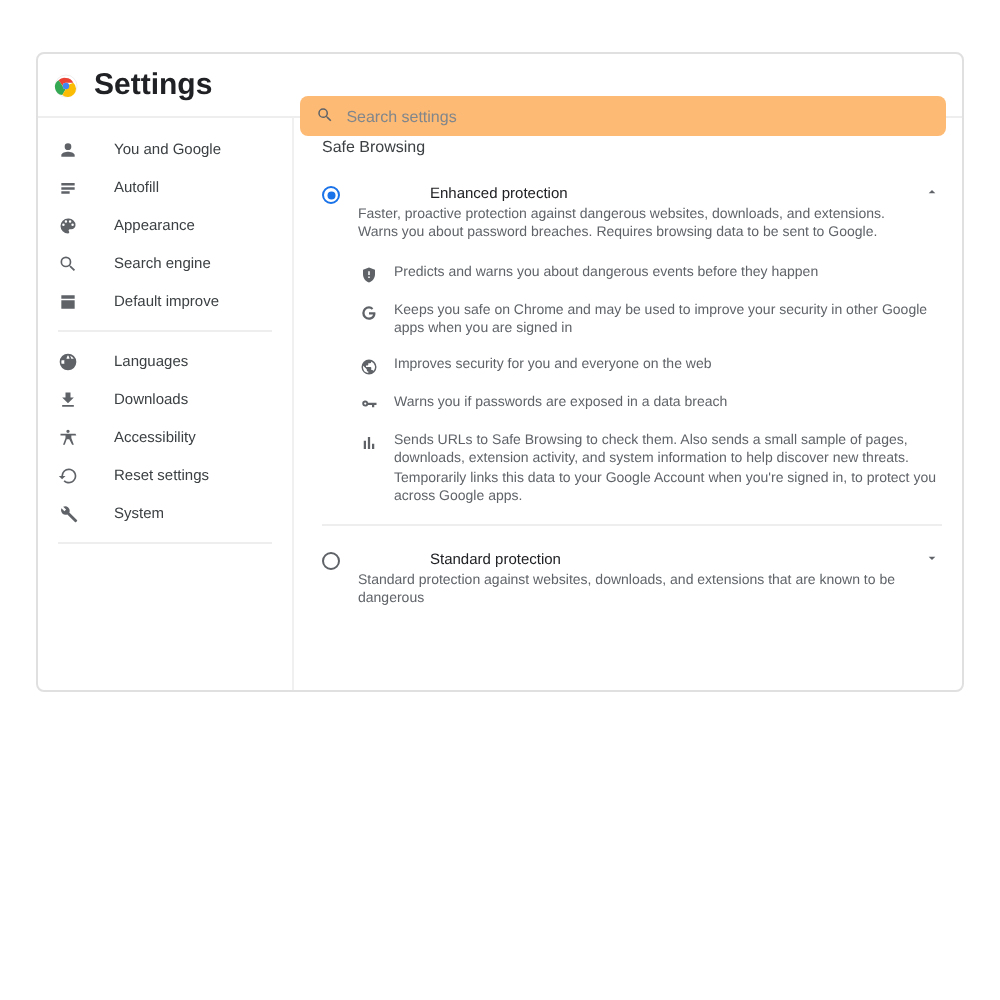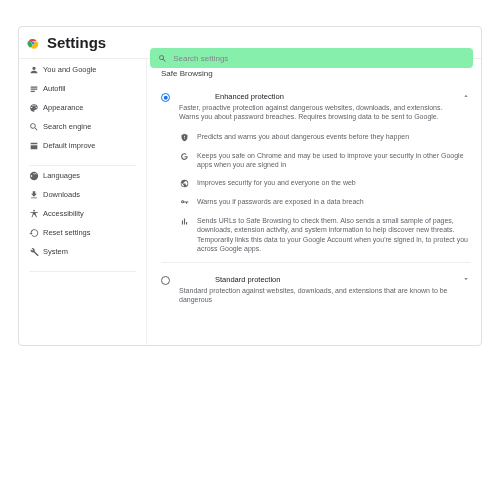--- a/index.html
+++ b/index.html
@@ -4,28 +4,28 @@
 <style>
   * { box-sizing: border-box; margin: 0; padding: 0; }
   html, body { width: 500px; height: 500px; font-family: Arial, sans-serif; background: #fff; }
   .outer { padding: 26px 18px; }
   .card { border: 1px solid #e0e0e0; border-radius: 4px; width: 464px; height: 320px; display: flex; flex-direction: column; overflow: hidden; background: #fff; }
 
   .topbar { display: flex; align-items: center; height: 32px; padding: 0 8px; gap: 8px; border-bottom: 1px solid #eee; }
   .chrome-logo { width: 12px; height: 12px; }
   .chrome-logo svg { width: 12px; height: 12px; display: block; }
   .title { font-size: 15px; font-weight: 600; color: #202124; }
-  .search-wrap { flex: 1; display: flex; align-items: center; background: #86efac; border-radius: 4px; height: 20px; padding: 0 8px; margin-left: 36px; margin-top: 31px; }
+  .search-wrap { flex: 1; display: flex; align-items: center; background: #fdba74; border-radius: 4px; height: 20px; padding: 0 8px; margin-left: 36px; margin-top: 31px; }
   .search-wrap svg { width: 9px; height: 9px; fill: #5f6368; }
   .search-input { border: none; background: transparent; font-size: 8px; color: #5f6368; margin-left: 6px; outline: none; flex: 1; }
   .search-input::placeholder { color: #80868b; }
 
   .body { flex: 1; display: flex; overflow: hidden; }
   .sidebar { width: 128px; padding: 6px 0; border-right: 1px solid #f0f0f0; }
-  .nav-item { display: flex; align-items: flex-start; gap: 4px; height: 19px; padding: 0 10px; font-size: 7.5px; color: #3c4043; cursor: pointer; border-radius: 0 10px 10px 0; margin-right: 6px; }
+  .nav-item { display: flex; align-items: center; gap: 18px; height: 19px; padding: 0 10px; font-size: 7.5px; color: #3c4043; cursor: pointer; border-radius: 0 10px 10px 0; margin-right: 6px; }
   .nav-item .ico { width: 10px; height: 10px; display: flex; align-items: center; justify-content: center; }
   .nav-item .ico svg { width: 10px; height: 10px; fill: #5f6368; }
   .nav-item.active { background: #e8f0fe; color: #1967d2; }
   .nav-item.active .ico svg { fill: #1967d2; }
   .nav-sep { height: 1px; background: #eee; margin: 5px 10px; }
 
   .main { flex: 1; padding: 10px 10px 10px 14px; overflow-y: auto; }
   .section-title { font-size: 8px; color: #3c4043; font-weight: 500; margin-bottom: 10px; }
 
   .opt { display: flex; align-items: flex-start; gap: 8px; padding: 4px 0; }

